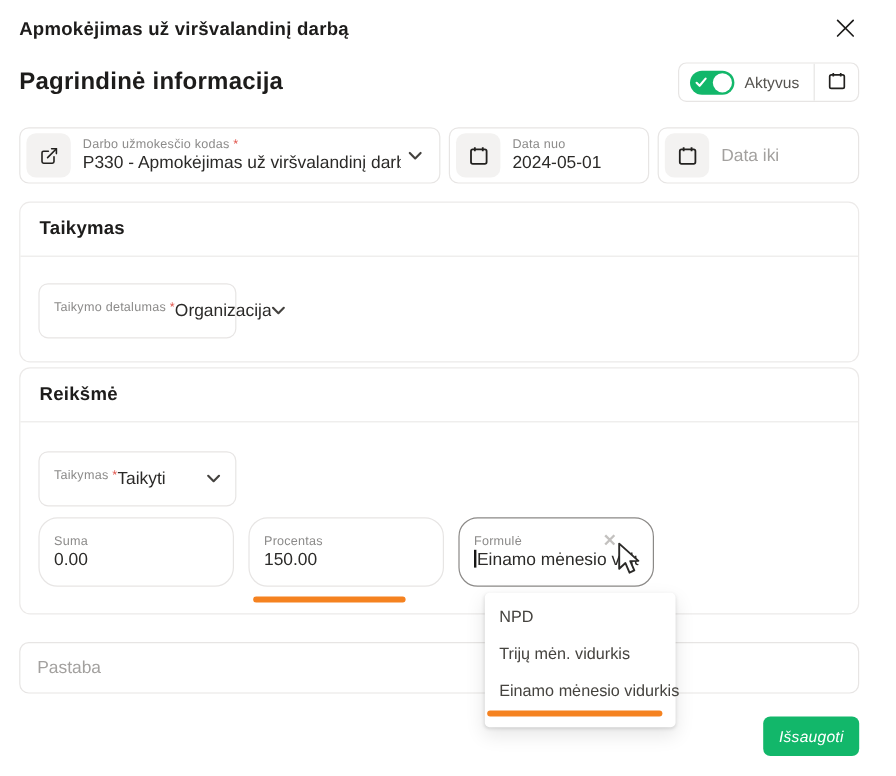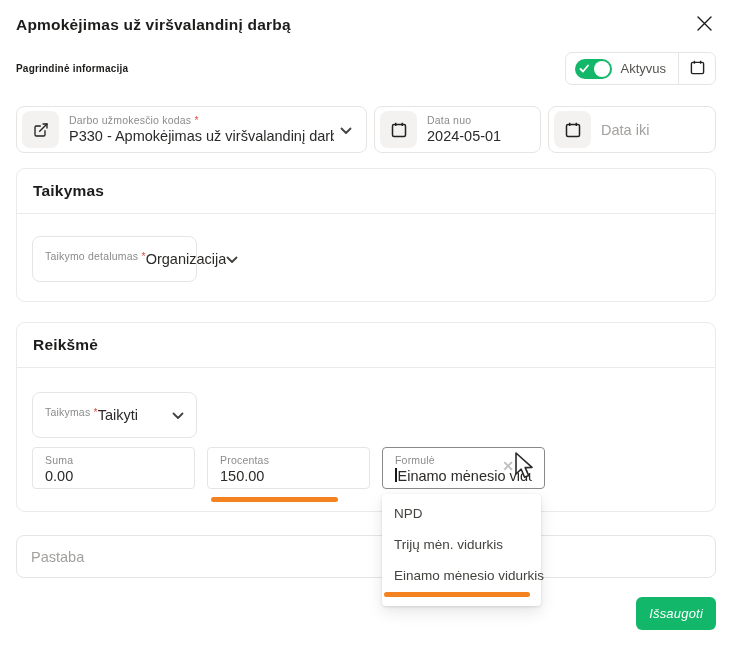--- a/index.html
+++ b/index.html
@@ -13,21 +13,21 @@
     background:#fff; color:var(--text); position:relative; overflow:hidden;
   }
   .modal{width:747px;height:647px;background:#fff;outline:1px solid #eeecea;
     padding:13px 31px 0 16px; position:relative;}
   
   .hdr{display:flex;justify-content:space-between;align-items:flex-start;}
   .hdr h1{font-size:15.5px;font-weight:bold;color:#1d1c1b;letter-spacing:.2px;padding-top:3px;}
   .close-btn{width:24px;height:24px;display:flex;align-items:center;justify-content:center;cursor:pointer;background:none;border:none;}
   
   .subhdr{display:flex;justify-content:space-between;align-items:center;margin-top:15px;}
-  .subhdr h2{font-size:10px;font-weight:bold;color:#1d1c1b;letter-spacing:.2px;}
+  .subhdr h2{font-size:20px;font-weight:bold;color:#1d1c1b;letter-spacing:.2px;}
   .toggle-card{display:flex;align-items:stretch;border:1px solid var(--border);border-radius:7px;background:#fff;height:33px;overflow:hidden;}
   .toggle-wrap{display:flex;align-items:center;gap:8px;padding:0 12px 0 9px;cursor:pointer;}
   .toggle{width:37px;height:20px;border-radius:10px;background:var(--green);position:relative;flex:none;}
   .toggle .knob{position:absolute;right:2px;top:2px;width:16px;height:16px;border-radius:50%;background:#fff;}
   .toggle svg{position:absolute;left:4px;top:5px;}
   .toggle-label{font-size:13px;color:#55534f;}
   .vdiv{width:1px;background:var(--border);}
   .icon-btn{width:36px;display:flex;align-items:center;justify-content:center;background:none;border:none;cursor:pointer;}
   
   .fields-row{display:flex;gap:7px;margin-top:21px;}
@@ -37,42 +37,42 @@
   .flabel{font-size:10.5px;color:var(--label);letter-spacing:.2px;line-height:13px;white-space:nowrap;}
   .flabel .req{color:var(--red);}
   .fvalue{font-size:14.5px;color:var(--text);line-height:18px;white-space:nowrap;overflow:hidden;}
   .fvalue.ph{color:var(--ph);}
   .f-code{width:351px;}
   .f-from{width:168px;}
   .f-to{width:169px;}
   .chev{margin:0 9px 0 6px;flex:none;}
   
   .card{border:1px solid #eceae9;border-radius:9px;margin-top:15px;background:#fff;}
-  .card.reiksme{margin-top:20px;}
+  .card.reiksme{margin-top:4px;}
   .card-hd{padding:13px 16px;font-size:15.5px;font-weight:bold;color:#1d1c1b;letter-spacing:.2px;border-bottom:1px solid #eceae9;}
   .card-bd{padding:22px 15px 19px 15px;}
   .card.reiksme .card-bd{padding:24px 15px 22px 15px;}
   .select{width:165px;height:46px;border:1px solid var(--border);border-radius:8px;display:flex;align-items:center;justify-content:space-between;padding:5px 12px;cursor:pointer;background:#fff;}
   .select .fcol{display:flex;flex-direction:row;justify-content:center;}
   
   .vrow{display:flex;gap:12px;margin-top:9px;position:relative;}
-  .vfield{width:163px;height:42px;border:1px solid var(--border);border-radius:4px;padding:6px 12px;display:flex;flex-direction:column;justify-content:center;background:#fff;}
+  .vfield{width:163px;height:58px;border:1px solid var(--border);border-radius:16px;padding:6px 12px;display:flex;flex-direction:column;justify-content:center;background:#fff;}
   .vfield.focused{border-color:#8b8987;position:relative;}
   .caret{display:inline-block;width:1.5px;height:15px;background:#171615;vertical-align:-2px;margin-right:1px;}
   .clear-x{position:absolute;right:30px;top:11px;color:#c3c1bf;font-size:14px;font-weight:bold;line-height:14px;cursor:pointer;}
   .pct-underline{position:absolute;left:179px;bottom:-13px;width:127px;height:5px;border-radius:3px;background:var(--orange);}
   
   .note-field{margin-top:23px;height:43px;border:1px solid var(--border);border-radius:8px;display:flex;align-items:center;padding:0 14px;background:#fff;cursor:text;}
   .note-field span{font-size:14.5px;color:var(--ph);}
   
   .footer{display:flex;justify-content:flex-end;margin-top:19px;}
   .save-btn{background:var(--green);color:#fff;border:none;border-radius:6px;font-family:inherit;
     font-size:13px;padding:9px 13px;cursor:pointer;letter-spacing:.2px;font-style:italic;}
   
-  .menu{position:absolute;left:382px;top:494px;width:159px;background:#fff;border-radius:4px;
+  .menu{position:absolute;left:404px;top:494px;width:159px;background:#fff;border-radius:4px;
     box-shadow:0 1px 3px rgba(0,0,0,.12), 0 6px 16px rgba(0,0,0,.10);padding:4px 0 9px 0;z-index:5;}
   .menu-item{font-size:13.5px;color:#45433f;padding:8px 12px;cursor:pointer;white-space:nowrap;}
   .menu-underline{height:5px;border-radius:3px;background:var(--orange);margin:1px 11px 0 2px;}
   
   .cursor{position:absolute;left:511px;top:452px;z-index:9;pointer-events:none;}
 </style>
 </head>
 <body>
 
 <div class="modal">

